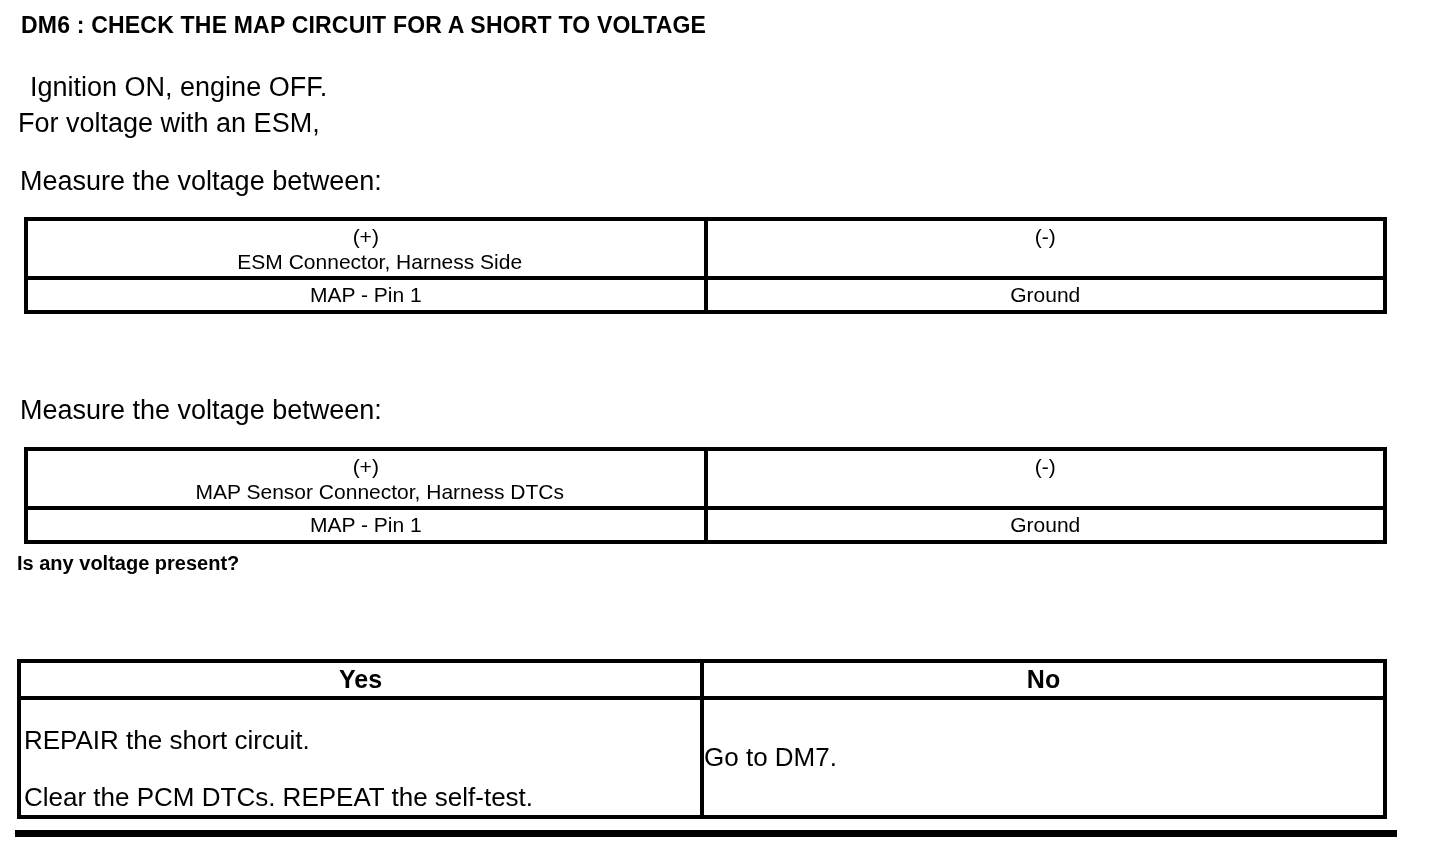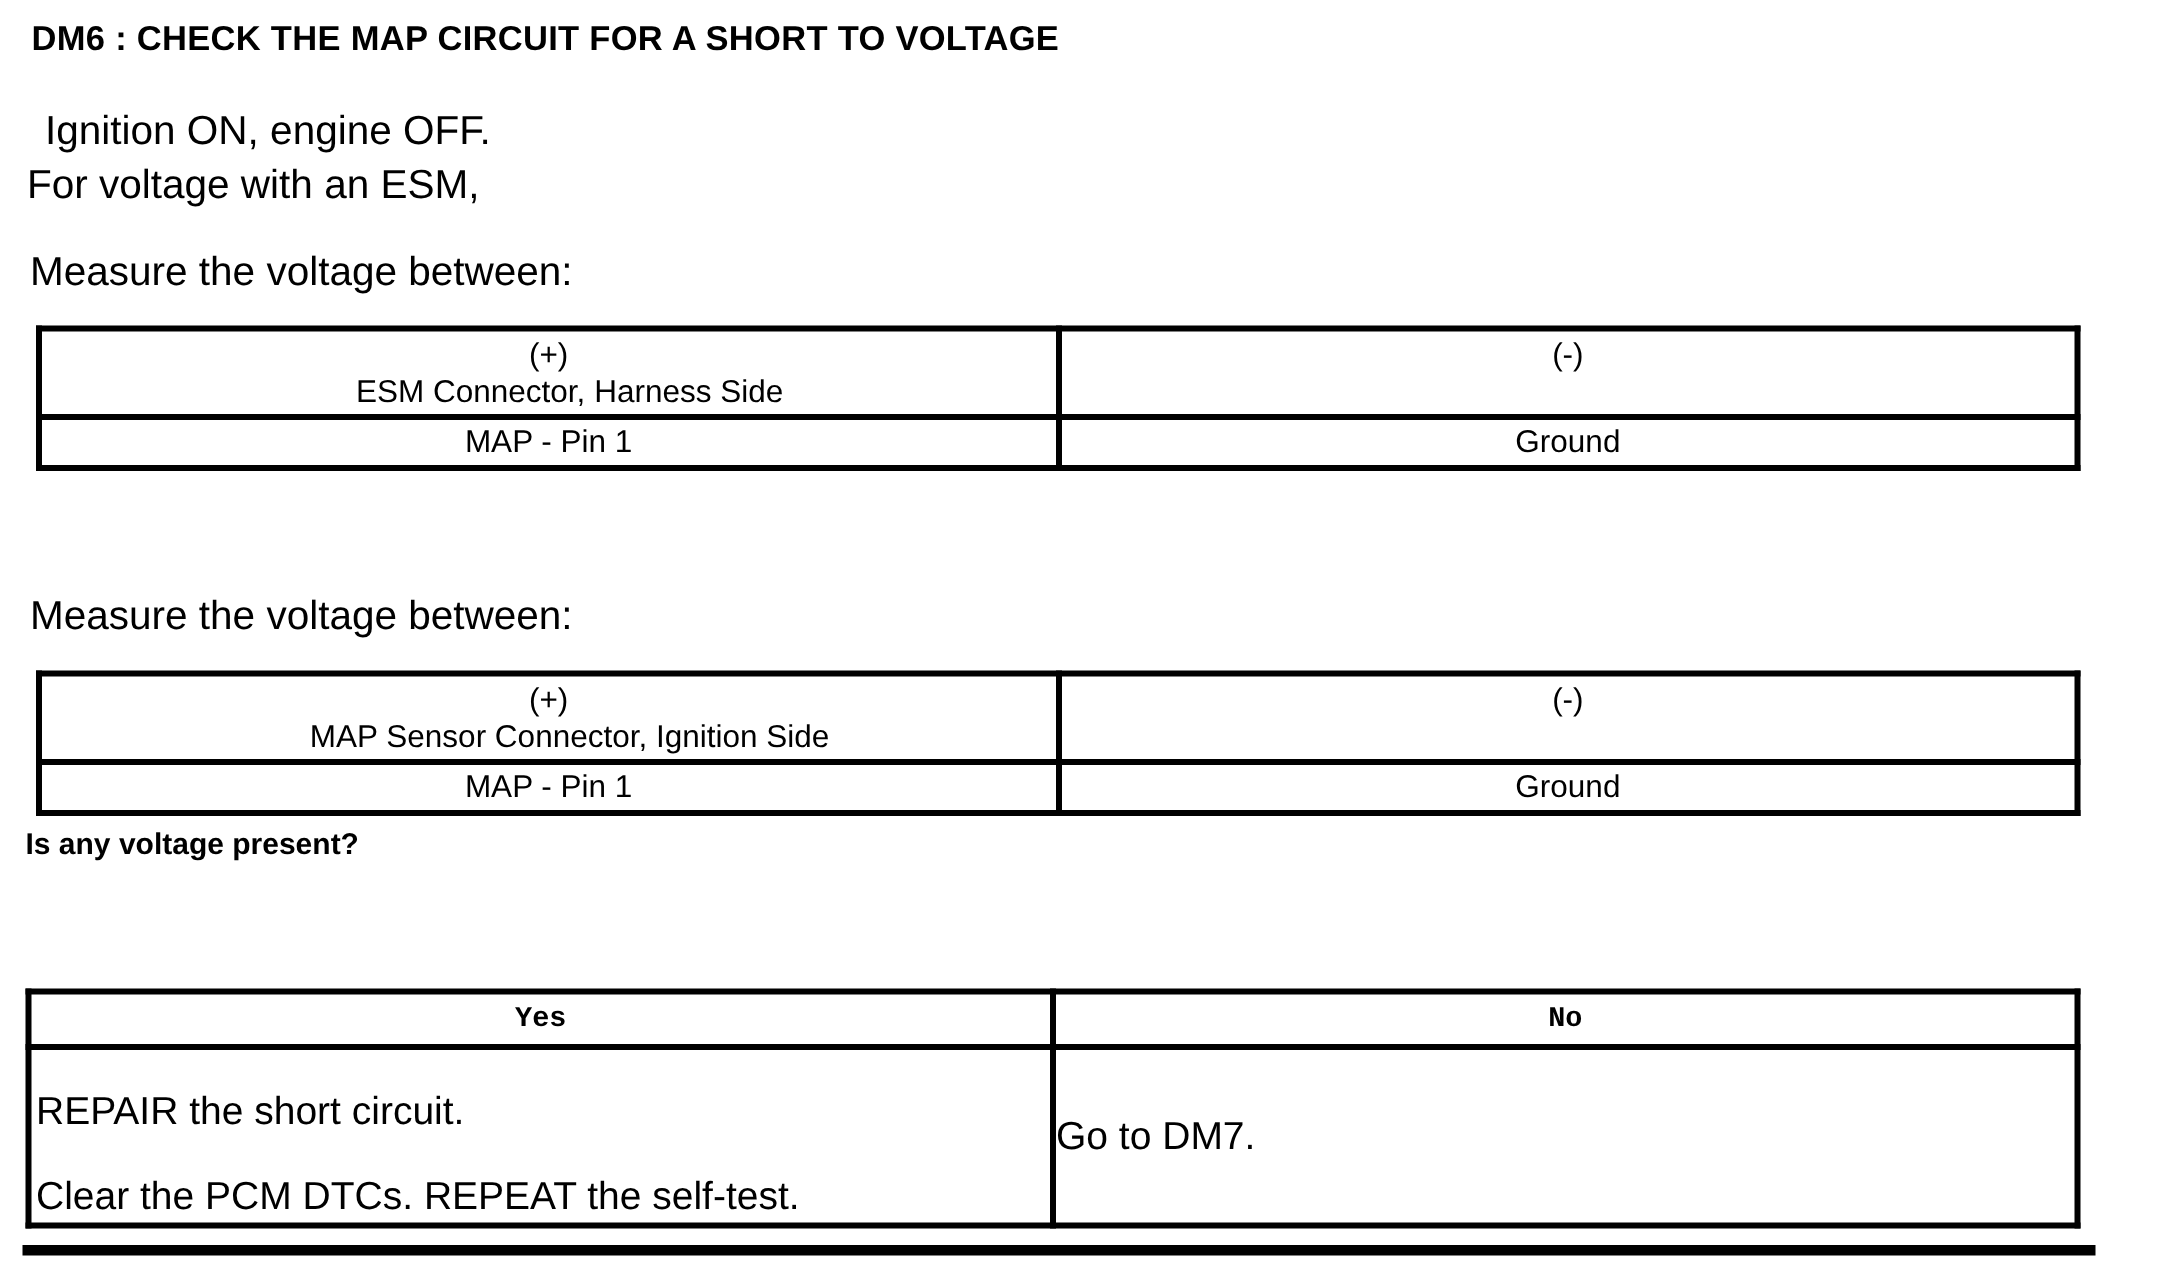--- a/index.html
+++ b/index.html
@@ -57,25 +57,24 @@
     border-collapse: collapse;
     table-layout: fixed;
     width: 1370px;
   }
   table.result td {
     border: 4px solid #000000;
     padding: 0;
   }
   table.result .hdr-row td {
     height: 33px;
-    font-size: 19px;
+    font-size: 25px;
     font-weight: bold;
     text-align: center;
     line-height: 33px;
-    font-family: Liberation Mono, monospace;
   }
   table.result .body-row td { height: 72px; }
   table.result .yes-cell {
     font-size: 26px;
     text-align: left;
     vertical-align: top;
     padding: 1px 0 0 3px;
   }
   table.result .yes-cell div { line-height: 35px; white-space: nowrap; margin-top: 22px; }
   table.result .no-cell {
@@ -119,21 +118,21 @@
   </tbody>
     </table>
 
   <div class="abs para p-measure2">Measure the voltage between:</div>
 
   <table class="abs meas t2">
     <tbody>
         <tr class="hdr-row">
       <td>
         <div class="sign">(+)</div>
-        <div class="sub">MAP Sensor Connector, Ignition Side</div>
+        <div class="sub">MAP Sensor Connector, Harness DTCs</div>
       </td>
       <td>
         <div class="sign">(-)</div>
       </td>
     </tr>
     <tr class="val-row">
       <td>MAP - Pin 1</td>
       <td>Ground</td>
     </tr>
   </tbody>

